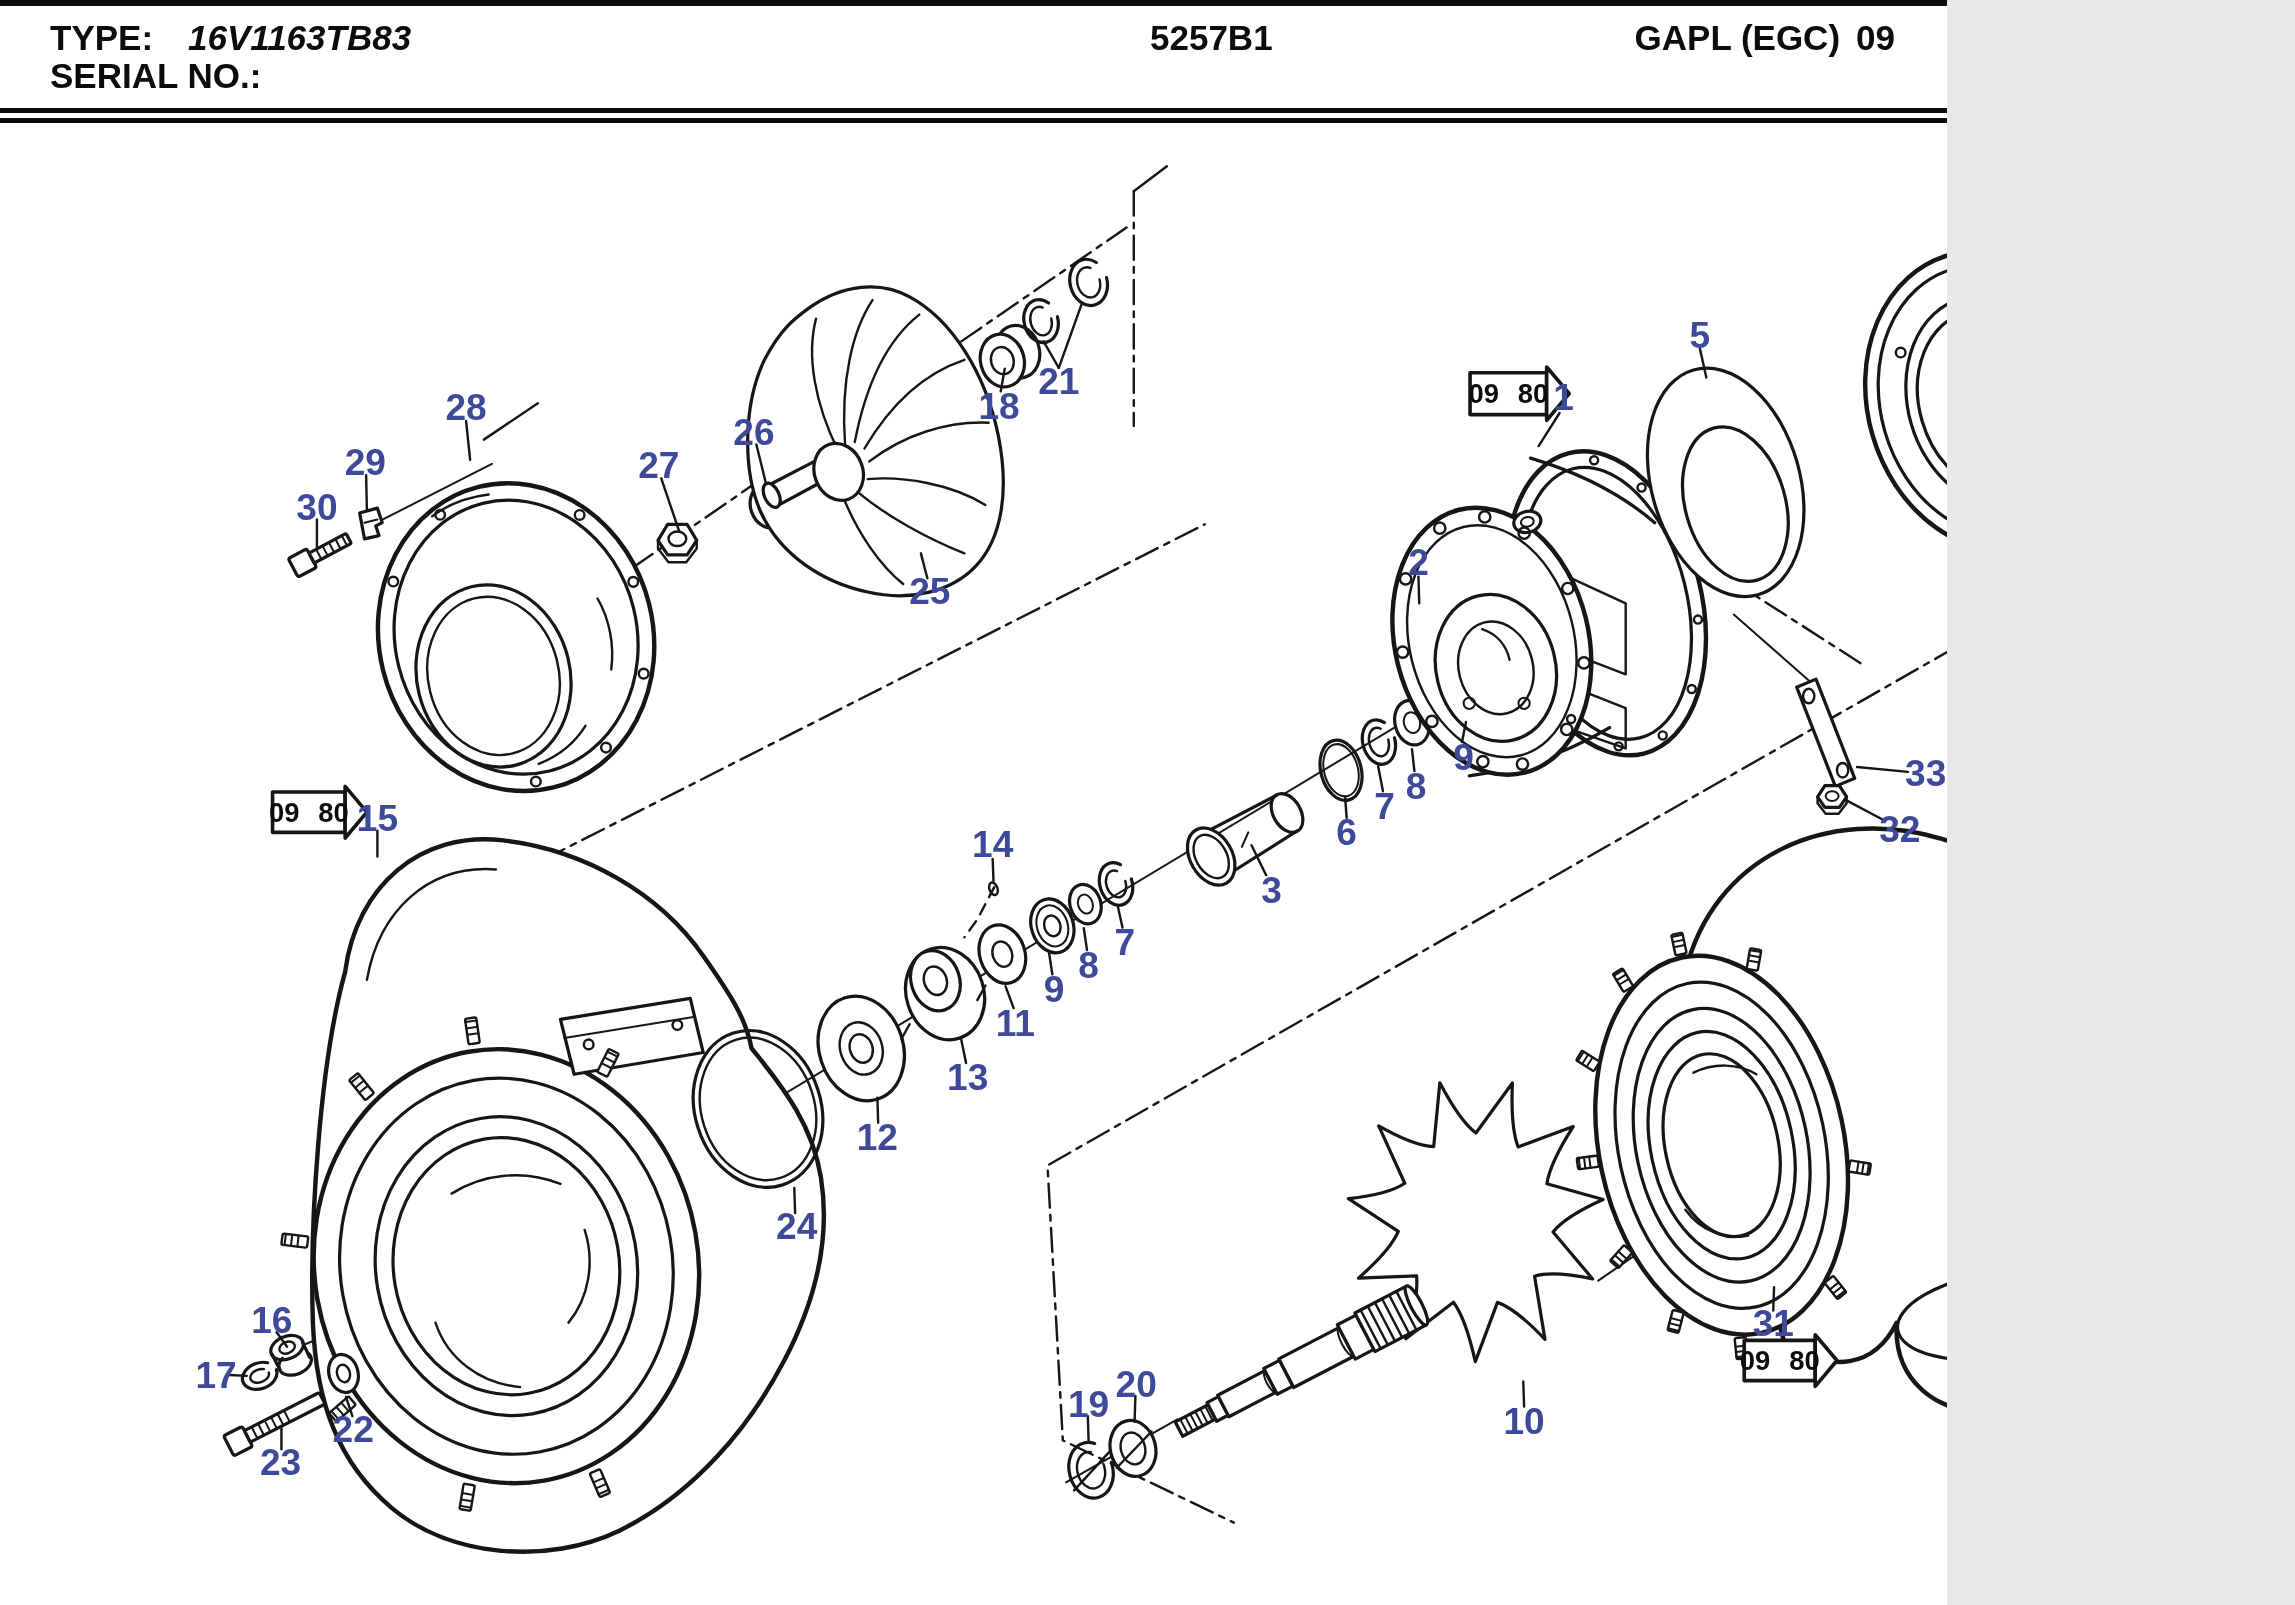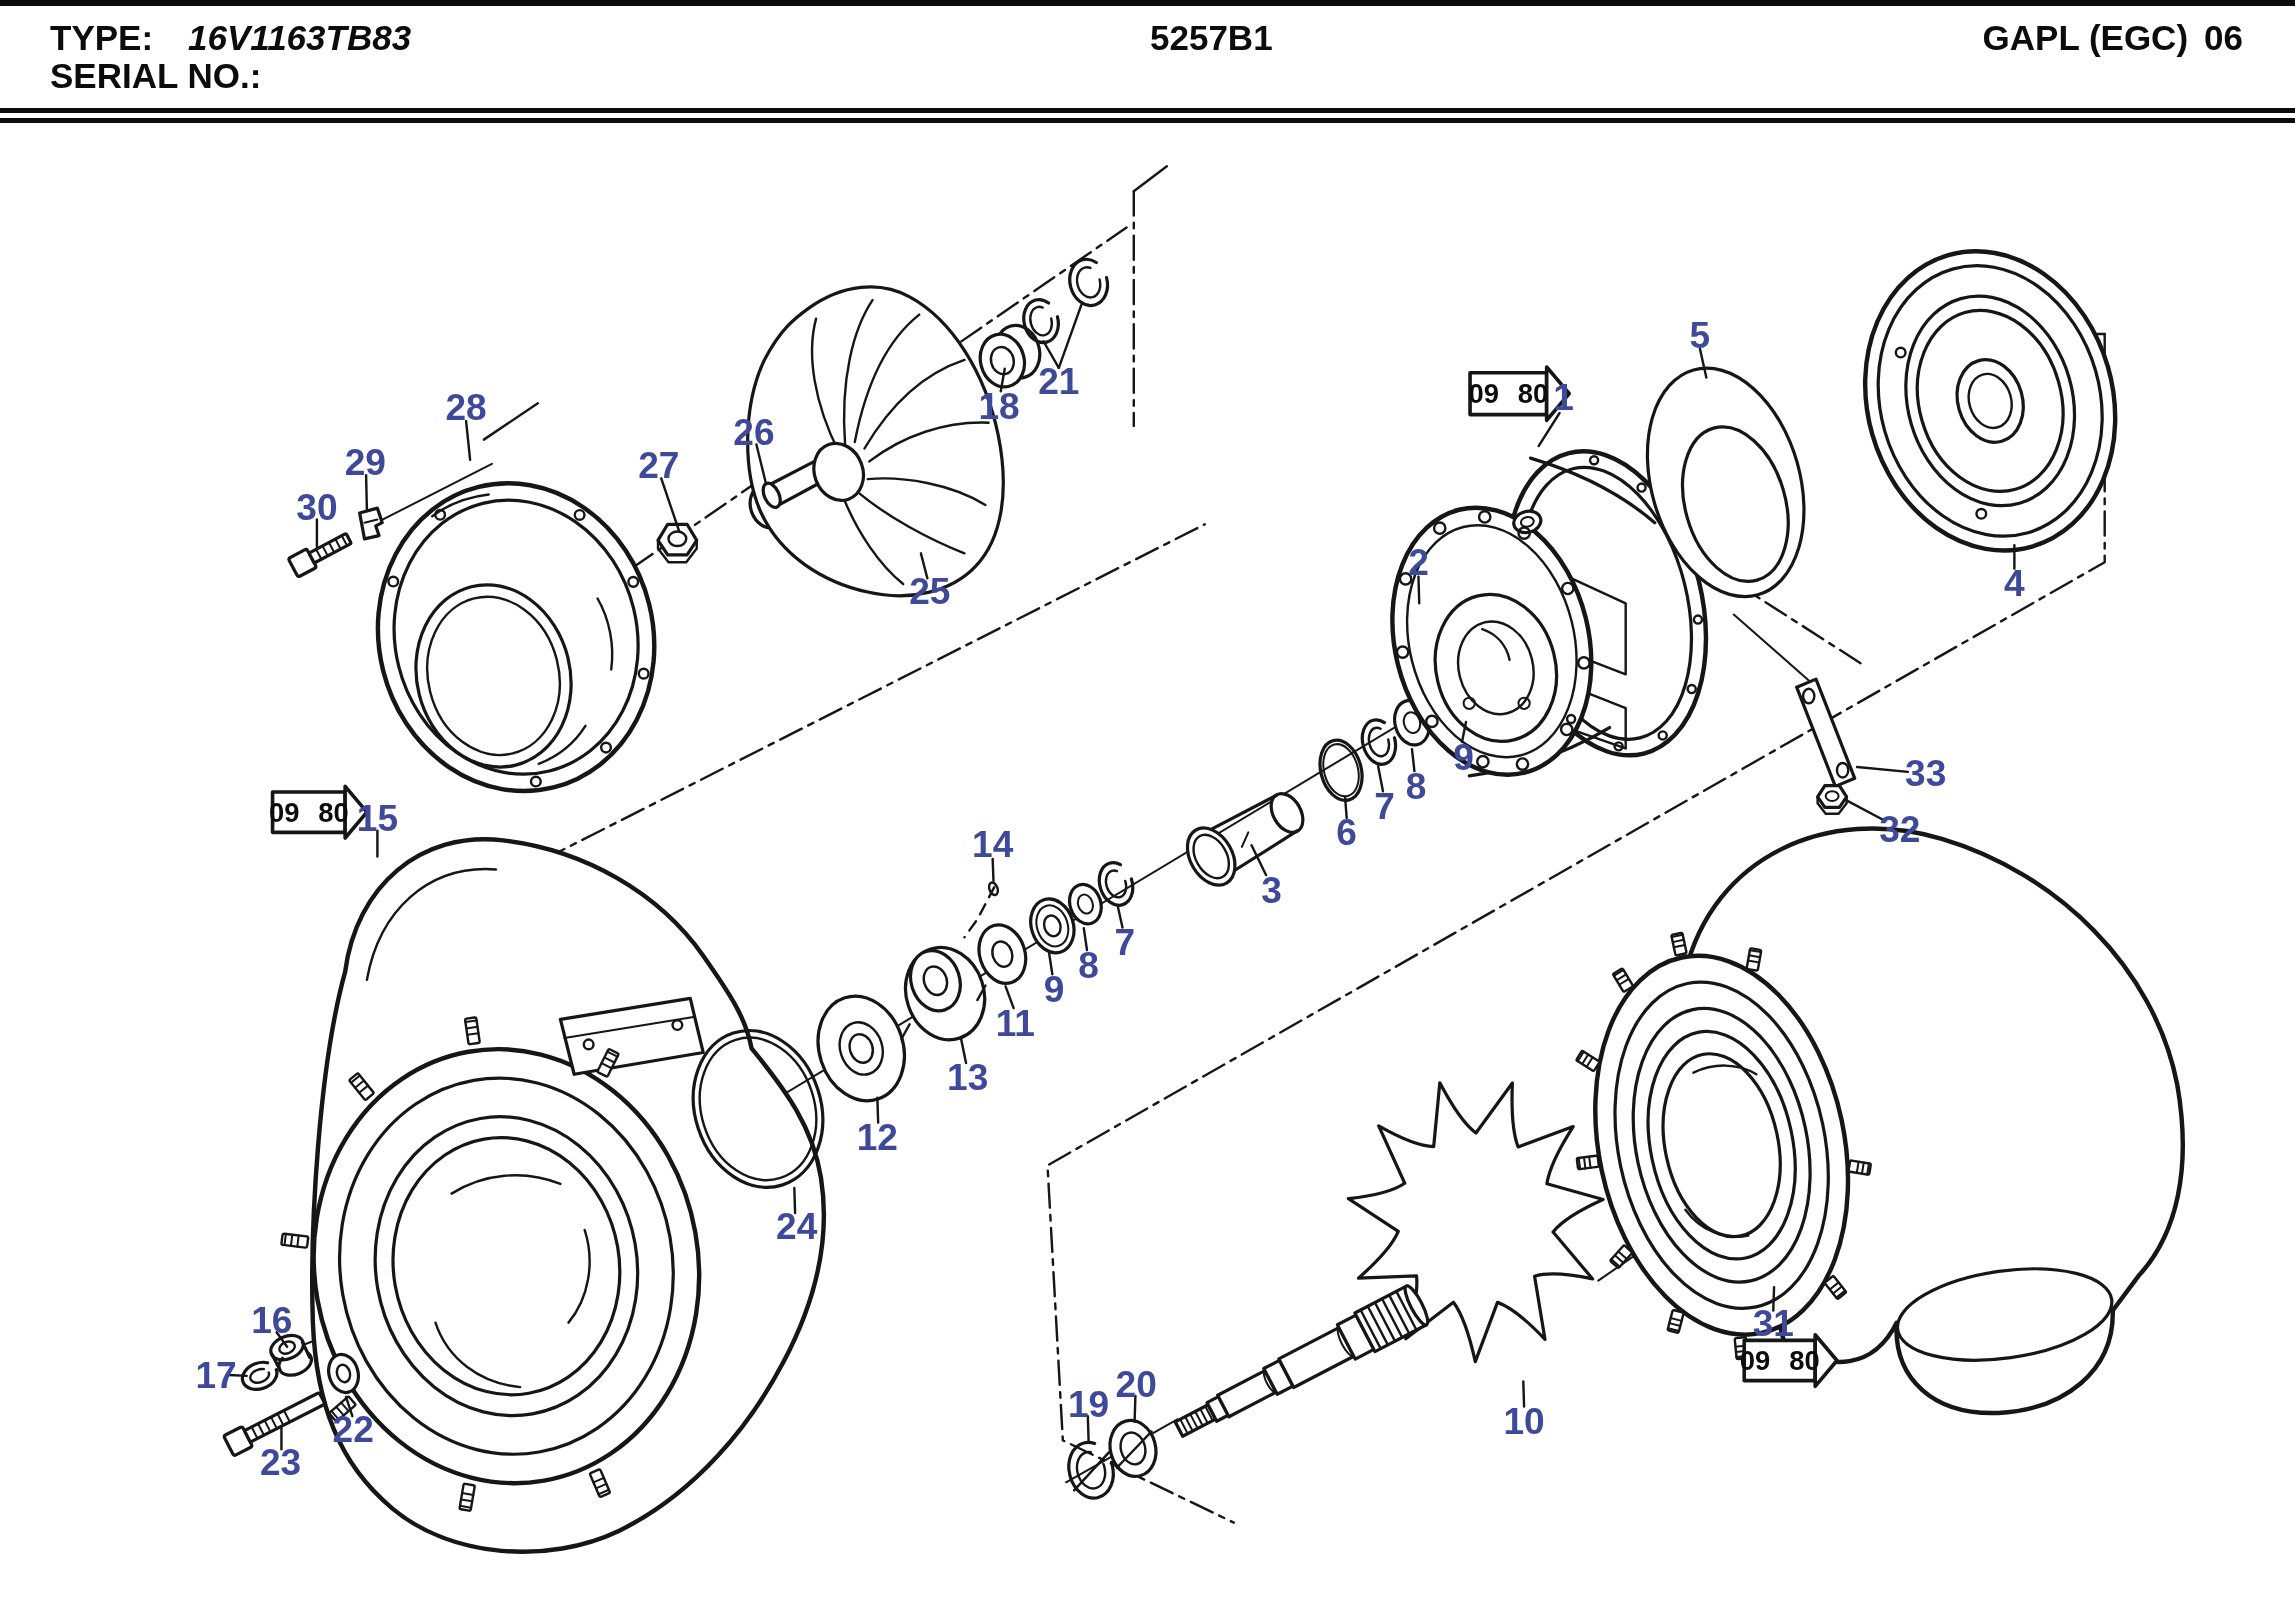--- a/index.html
+++ b/index.html
@@ -1,16 +1,16 @@
 <!DOCTYPE html>
 <html style="font-size:13px"><head>
 <meta charset="utf-8">
 <style>
   html,body{margin:0;padding:0;background:#e8e8e8;}
-  .page{position:relative;width:2295px;height:1605px;background:#ffffff;overflow:hidden;
+  .page{position:relative;width:1947px;height:1605px;background:#ffffff;overflow:hidden;
         font-family:"Liberation Sans", sans-serif;}
   .hdr{position:absolute;font-weight:bold;color:#0c0c0c;font-size:35px;letter-spacing:0px;white-space:nowrap;}
   .rule{position:absolute;left:0;width:2295px;background:#0c0c0c;}
   svg{position:absolute;left:0;top:0;}
   .ln{stroke:#161616;fill:none;stroke-linecap:round;stroke-linejoin:round;}
   .s2{stroke-width:2.5;} .s3{stroke-width:3;} .s4{stroke-width:4;} .s5{stroke-width:5.5;}
   .wh{fill:#ffffff;}
   .dd{stroke-dasharray:30 9 7 9;}
   .thin{stroke-width:2.5;}
   text.callout{font-family:"Liberation Sans", sans-serif;font-weight:bold;font-size:46px;
@@ -25,21 +25,21 @@
 
   <div class="rule" style="top:0;height:5.6px;"></div>
   <div class="rule" style="top:108px;height:4.8px;"></div>
   <div class="rule" style="top:118px;height:4.8px;"></div>
 
   <div class="hdr" style="left:50px;top:18px;">TYPE:</div>
   <div class="hdr" style="left:188px;top:18px;font-style:italic;">16V1163TB83</div>
   <div class="hdr" style="left:50px;top:56px;">SERIAL NO.:</div>
   <div class="hdr" style="left:1150px;top:18px;">5257B1</div>
   <div class="hdr" style="right:52px;top:18px;text-align:right;">
-    <span>GAPL (EGC)</span><span style="display:inline-block;width:16px;"></span><span>06</span>
+    <span>GAPL (EGC)</span><span style="display:inline-block;width:16px;"></span><span>09</span>
   </div>
 
   <svg id="diagram" width="2295" height="1605" viewBox="0 0 2846 1990">
 
     <g>
       <path class="ln s3 dd" d="M558,860 L1397,282"></path>
       <path class="ln s3" d="M1406,237 L1447,206"></path>
       <path class="ln s3 dd" d="M1406,237 L1406,528"></path>
       <path class="ln s3 dd" d="M575,1116 L1494,650"></path>
       <path class="ln thin" d="M880,1412 L1956,766"></path>

